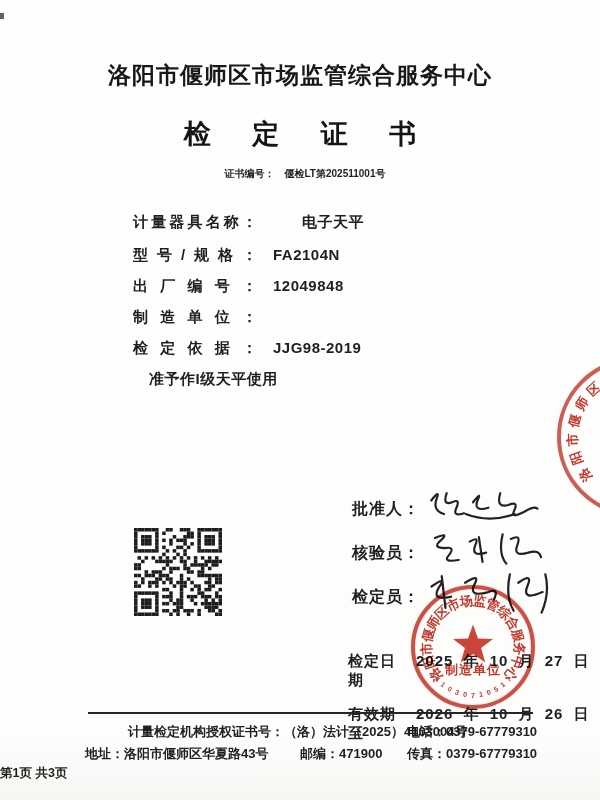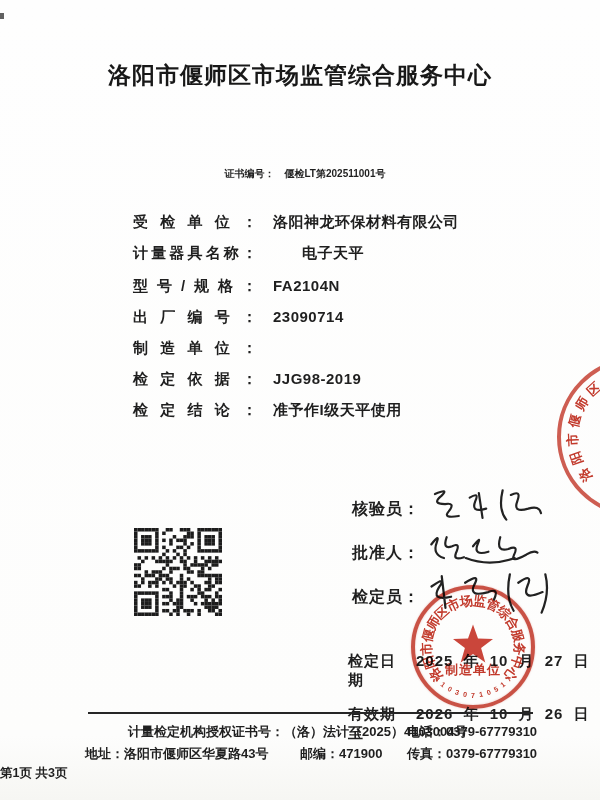--- a/index.html
+++ b/index.html
@@ -93,71 +93,67 @@
   }
 </style>
 </head>
 <body>
 
 <div class="page">
 
   <div class="artifact"></div>
 
   <div class="org-title">洛阳市偃师区市场监管综合服务中心</div>
+  <div class="doc-title">检 定 证 书</div>
 
   <div class="cert-no">
     <span>证书编号：</span><span class="val">偃检LT第202511001号</span>
   </div>
 
   <div class="fields">
-    <div class="frow">
-      <span class="flabel">受检单位：</span>
-      <span class="fvalue">洛阳神龙环保材料有限公司</span>
-    </div>
     <div class="frow gap-lg">
       <span class="flabel">计量器具名称：</span>
       <span class="fvalue">电子天平</span>
     </div>
     <div class="frow">
       <span class="flabel">型号/规格：</span>
       <span class="fvalue">FA2104N</span>
     </div>
     <div class="frow">
       <span class="flabel">出厂编号：</span>
-      <span class="fvalue">23090714</span>
+      <span class="fvalue">12049848</span>
     </div>
     <div class="frow">
       <span class="flabel">制造单位：</span>
     </div>
     <div class="frow">
       <span class="flabel">检定依据：</span>
       <span class="fvalue">JJG98-2019</span>
     </div>
     <div class="frow">
-      <span class="flabel">检定结论：</span>
       <span class="fvalue">准予作I级天平使用</span>
     </div>
   </div>
 
   <div class="sigs">
-    <div class="sigrow">
-      <span class="siglabel">核验员：</span>
-      <svg width="128" height="42" viewBox="0 0 140 44">
-        <path class="sig-stroke" d="M12 10 Q28 3 19 12 Q8 21 23 21 Q35 19 27 29 Q20 37 38 34"></path>
-        <path class="sig-stroke" d="M50 14 Q61 7 56 18 Q51 31 68 26 M60 9 L64 36"></path>
-        <path class="sig-stroke" d="M86 6 Q81 27 90 38 M95 11 Q107 5 102 18 Q97 31 114 26 Q126 22 128 31"></path>
-      </svg>
-    </div>
     <div class="sigrow">
       <span class="siglabel">批准人：</span>
       <svg width="118" height="40" viewBox="0 0 130 42">
         <path class="sig-stroke" d="M8 16 Q18 3 14 14 Q9 27 22 31 M25 8 Q20 22 31 18 Q41 13 35 26 Q32 34 44 30"></path>
         <path class="sig-stroke" d="M54 18 Q64 5 59 16 Q54 29 71 24"></path>
         <path class="sig-stroke" d="M84 8 Q79 25 93 21 Q105 16 99 28 Q95 37 113 27 Q121 22 125 25"></path>
         <path class="sig-stroke" d="M46 31 Q72 41 100 31"></path>
+      </svg>
+    </div>
+    <div class="sigrow">
+      <span class="siglabel">核验员：</span>
+      <svg width="128" height="42" viewBox="0 0 140 44">
+        <path class="sig-stroke" d="M12 10 Q28 3 19 12 Q8 21 23 21 Q35 19 27 29 Q20 37 38 34"></path>
+        <path class="sig-stroke" d="M50 14 Q61 7 56 18 Q51 31 68 26 M60 9 L64 36"></path>
+        <path class="sig-stroke" d="M86 6 Q81 27 90 38 M95 11 Q107 5 102 18 Q97 31 114 26 Q126 22 128 31"></path>
       </svg>
     </div>
     <div class="sigrow">
       <span class="siglabel">检定员：</span>
       <svg width="140" height="50" viewBox="0 0 150 52">
         <path class="sig-stroke" d="M8 19 Q25 7 16 20 Q7 35 29 30 M19 8 L23 42"></path>
         <path class="sig-stroke" d="M44 15 Q61 4 54 17 Q47 31 69 25 Q81 20 75 33"></path>
         <path class="sig-stroke" d="M92 6 Q87 30 96 45 M101 15 Q117 4 111 18 Q104 35 127 25 M130 6 Q135 26 126 47"></path>
       </svg>
     </div>

